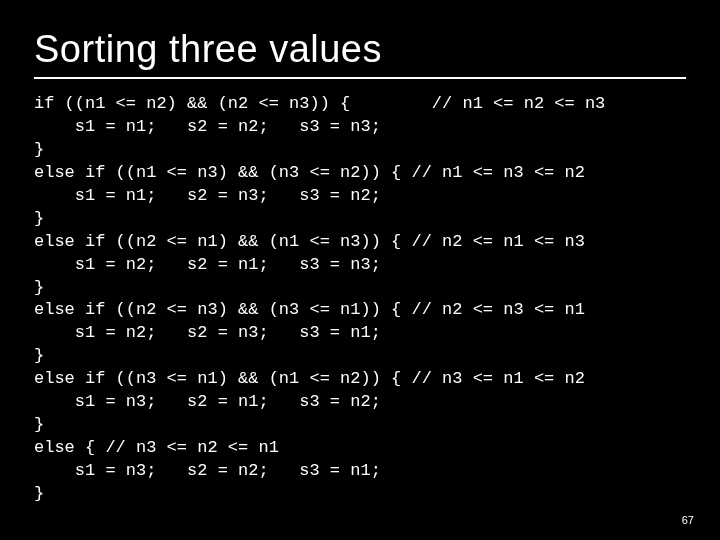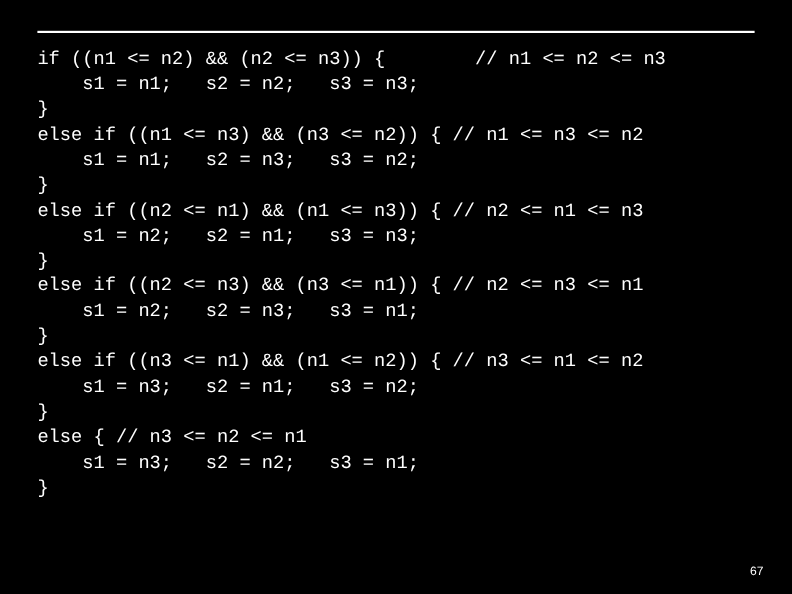--- a/index.html
+++ b/index.html
@@ -44,20 +44,21 @@
     right: 26px;
     font-size: 11px;
     color: #fff;
     font-family: Arial, Helvetica, sans-serif;
   }
 </style>
 </head>
 <body>
 
 <div class="slide">
+  <h1 class="title">Sorting three values</h1>
   <hr class="rule">
   <div class="code" id="code-block">if ((n1 &lt;= n2) &amp;&amp; (n2 &lt;= n3)) {        // n1 &lt;= n2 &lt;= n3
     s1 = n1;   s2 = n2;   s3 = n3;
 }
 else if ((n1 &lt;= n3) &amp;&amp; (n3 &lt;= n2)) { // n1 &lt;= n3 &lt;= n2
     s1 = n1;   s2 = n3;   s3 = n2;
 }
 else if ((n2 &lt;= n1) &amp;&amp; (n1 &lt;= n3)) { // n2 &lt;= n1 &lt;= n3
     s1 = n2;   s2 = n1;   s3 = n3;
 }

